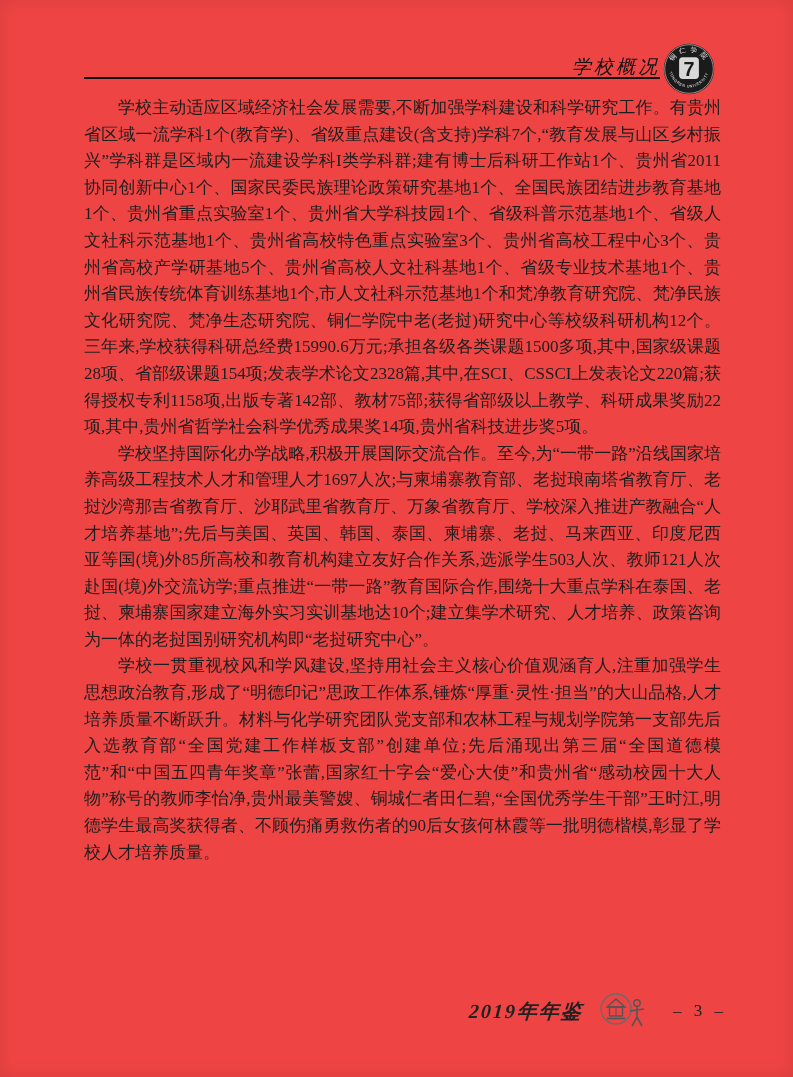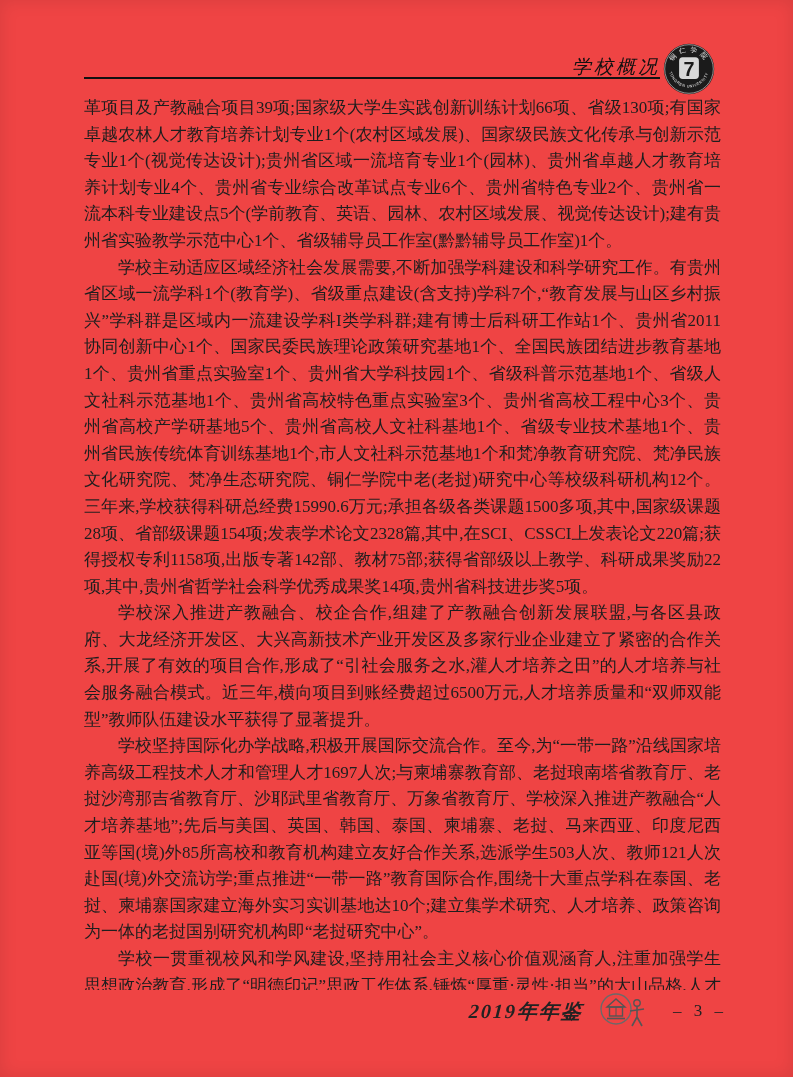--- a/index.html
+++ b/index.html
@@ -72,23 +72,21 @@
       </text>
       <text font-size="4.2" fill="#f2f2f2" font-family="'Liberation Sans',sans-serif" letter-spacing="0.6">
         <textPath href="#arcBot" startOffset="8%">TONGREN UNIVERSITY</textPath>
       </text>
       <rect x="19" y="17" width="22" height="24" rx="4" fill="#d8d8d8"></rect>
       <text x="30" y="38" text-anchor="middle" font-size="22" font-weight="bold" fill="#1b1b1b" font-family="'Liberation Sans',sans-serif">7</text>
     </svg>
   </div>
 
   <div class="bodytext">
-    <p>革项目及产教融合项目39项;国家级大学生实践创新训练计划66项、省级130项;有国家卓越农林人才教育培养计划专业1个(农村区域发展)、国家级民族文化传承与创新示范专业1个(视觉传达设计);贵州省区域一流培育专业1个(园林)、贵州省卓越人才教育培养计划专业4个、贵州省专业综合改革试点专业6个、贵州省特色专业2个、贵州省一流本科专业建设点5个(学前教育、英语、园林、农村区域发展、视觉传达设计);建有贵州省实验教学示范中心1个、省级辅导员工作室(黔黔辅导员工作室)1个。</p>
     <p class="ind">学校主动适应区域经济社会发展需要,不断加强学科建设和科学研究工作。有贵州省区域一流学科1个(教育学)、省级重点建设(含支持)学科7个,“教育发展与山区乡村振兴”学科群是区域内一流建设学科I类学科群;建有博士后科研工作站1个、贵州省2011协同创新中心1个、国家民委民族理论政策研究基地1个、全国民族团结进步教育基地1个、贵州省重点实验室1个、贵州省大学科技园1个、省级科普示范基地1个、省级人文社科示范基地1个、贵州省高校特色重点实验室3个、贵州省高校工程中心3个、贵州省高校产学研基地5个、贵州省高校人文社科基地1个、省级专业技术基地1个、贵州省民族传统体育训练基地1个,市人文社科示范基地1个和梵净教育研究院、梵净民族文化研究院、梵净生态研究院、铜仁学院中老(老挝)研究中心等校级科研机构12个。三年来,学校获得科研总经费15990.6万元;承担各级各类课题1500多项,其中,国家级课题28项、省部级课题154项;发表学术论文2328篇,其中,在SCI、CSSCI上发表论文220篇;获得授权专利1158项,出版专著142部、教材75部;获得省部级以上教学、科研成果奖励22项,其中,贵州省哲学社会科学优秀成果奖14项,贵州省科技进步奖5项。</p>
-    <p class="ind">学校深入推进产教融合、校企合作,组建了产教融合创新发展联盟,与各区县政府、大龙经济开发区、大兴高新技术产业开发区及多家行业企业建立了紧密的合作关系,开展了有效的项目合作,形成了“引社会服务之水,灌人才培养之田”的人才培养与社会服务融合模式。近三年,横向项目到账经费超过6500万元,人才培养质量和“双师双能型”教师队伍建设水平获得了显著提升。</p>
     <p class="ind">学校坚持国际化办学战略,积极开展国际交流合作。至今,为“一带一路”沿线国家培养高级工程技术人才和管理人才1697人次;与柬埔寨教育部、老挝琅南塔省教育厅、老挝沙湾那吉省教育厅、沙耶武里省教育厅、万象省教育厅、学校深入推进产教融合“人才培养基地”;先后与美国、英国、韩国、泰国、柬埔寨、老挝、马来西亚、印度尼西亚等国(境)外85所高校和教育机构建立友好合作关系,选派学生503人次、教师121人次赴国(境)外交流访学;重点推进“一带一路”教育国际合作,围绕十大重点学科在泰国、老挝、柬埔寨国家建立海外实习实训基地达10个;建立集学术研究、人才培养、政策咨询为一体的老挝国别研究机构即“老挝研究中心”。</p>
     <p class="ind">学校一贯重视校风和学风建设,坚持用社会主义核心价值观涵育人,注重加强学生思想政治教育,形成了“明德印记”思政工作体系,锤炼“厚重·灵性·担当”的大山品格,人才培养质量不断跃升。材料与化学研究团队党支部和农林工程与规划学院第一支部先后入选教育部“全国党建工作样板支部”创建单位;先后涌现出第三届“全国道德模范”和“中国五四青年奖章”张蕾,国家红十字会“爱心大使”和贵州省“感动校园十大人物”称号的教师李怡净,贵州最美警嫂、铜城仁者田仁碧,“全国优秀学生干部”王时江,明德学生最高奖获得者、不顾伤痛勇救伤者的90后女孩何林霞等一批明德楷模,彰显了学校人才培养质量。</p>
   </div>
 
   <div class="footer">
     <span class="year-label">2019年年鉴</span>
     <svg class="footer-stamp" viewBox="0 0 52 44">
       <circle cx="19" cy="20" r="15" fill="none" stroke="#6a6a6a" stroke-width="1.4"></circle>
       <path d="M10 18 L19 10 L28 18 Z" fill="none" stroke="#555" stroke-width="1.4"></path>
       <rect x="12.5" y="18" width="13" height="9" fill="none" stroke="#555" stroke-width="1.4"></rect>

